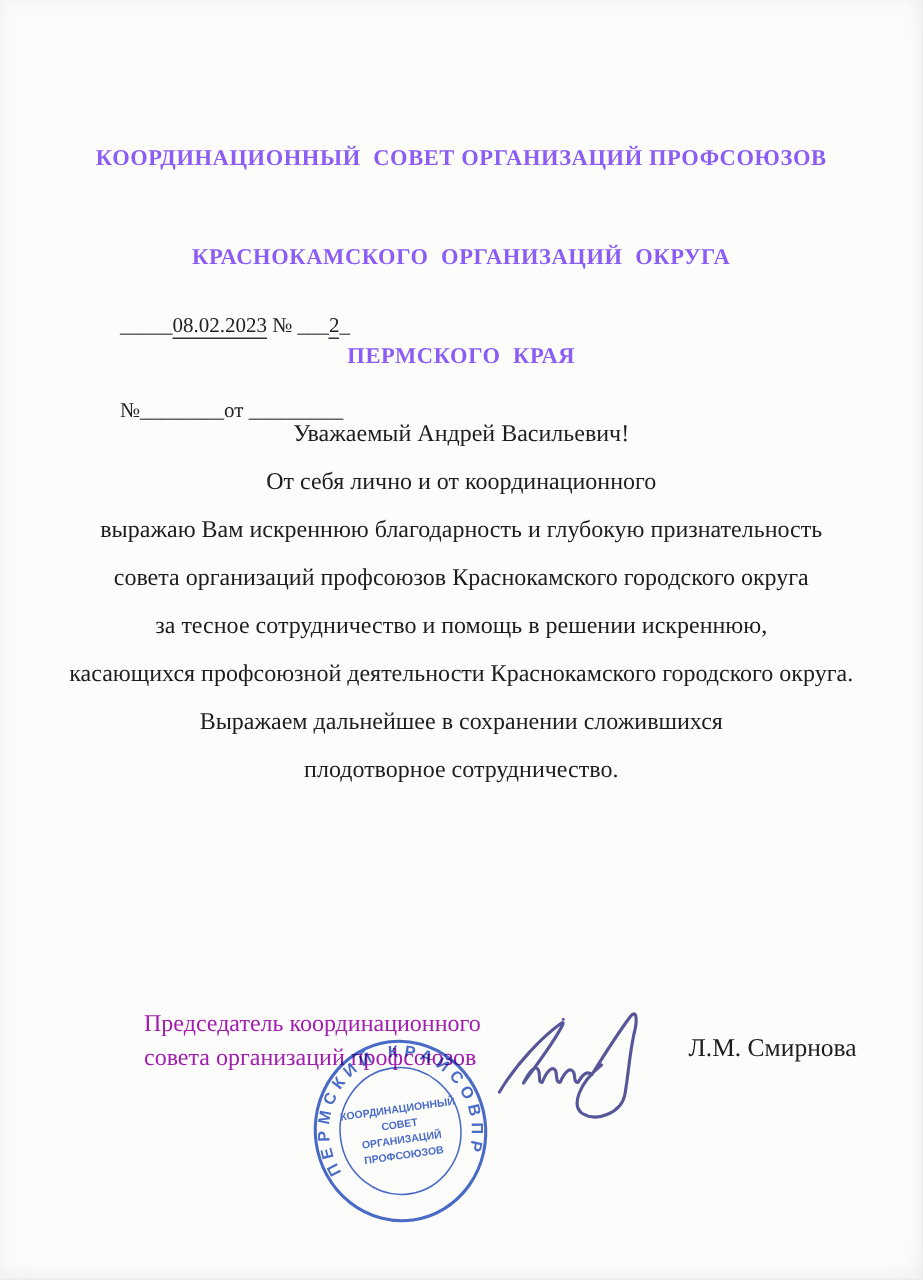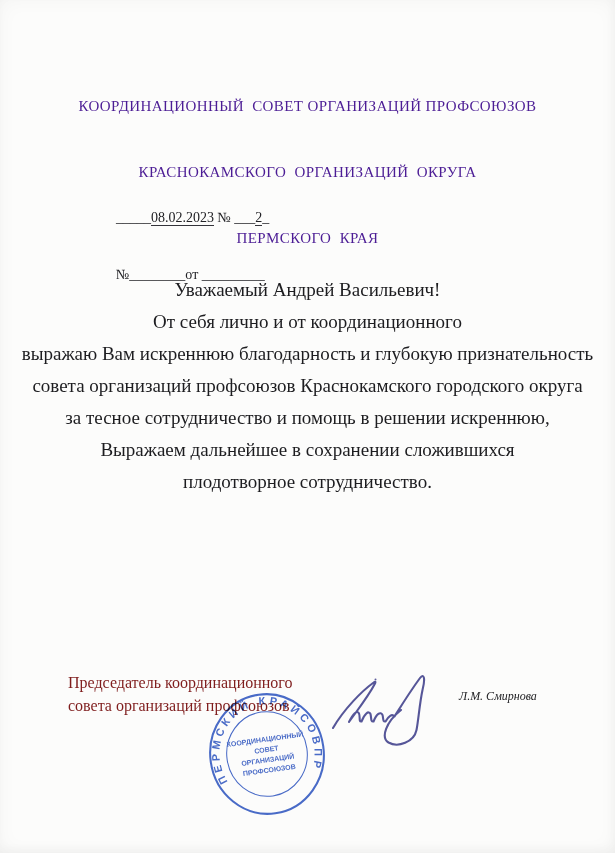--- a/index.html
+++ b/index.html
@@ -8,52 +8,50 @@
     width:615px;height:853px;
     background:#fcfcfb;
     overflow:hidden;
     font-family:"Liberation Serif", serif;
     color:#1d1d20;
     box-shadow:inset 0 0 20px rgba(0,0,0,0.035), inset -2px -4px 10px rgba(0,0,0,0.03);
   }
   .doc-header{
     position:absolute;top:51px;left:0;right:0;
     text-align:center;
-    font-weight:normal;
+    font-weight:bold;
     font-size:15px;
     line-height:22px;
     letter-spacing:0.4px;
     white-space:pre-wrap;
-    color:#4c1d95;
+    color:#8b5cf6;
   }
   .ref{
     position:absolute;left:80px;top:170px;
     font-size:14px;line-height:19px;
     white-space:pre;
     color:#222226;
-    margin-left:36px;
   }
   .ref .u{border-bottom:1px solid #33333a;}
   .letter-body{
     position:absolute;left:0;right:0;top:274px;
     text-align:center;
-    font-size:19px;
+    font-size:16px;
     line-height:32px;
     color:#1d1d20;
   }
   .sig-title{
-    position:absolute;left:68px;top:672px;
+    position:absolute;left:96px;top:672px;
     font-size:16px;line-height:22.5px;
-    color:#7f1d1d;
+    color:#a21caf;
   }
   .sig-name{
     position:absolute;left:459px;top:689px;
-    font-size:12px;
+    font-size:17px;
     color:#1d1d20;
-    font-style:italic;
   }
   .signature-svg{
     position:absolute;left:328px;top:652px;
     width:100px;height:100px;
     mix-blend-mode:multiply;
   }
   .stamp-svg{
     position:absolute;left:204px;top:690px;
     width:126px;height:128px;
     transform:rotate(-8deg);
@@ -88,20 +86,21 @@
     <div><span>_____</span><span class="u">08.02.2023</span><span> № </span><span>___</span><span class="u">2</span><span>_</span></div>
     <div><span>№</span><span>________</span><span>от</span><span> _________</span></div>
   </div>
 
   <div class="letter-body">
     <div>Уважаемый Андрей Васильевич!</div>
     <div>От себя лично и от  координационного</div>
     <div>выражаю Вам искреннюю благодарность и глубокую признательность</div>
     <div>совета организаций профсоюзов Краснокамского городского округа</div>
     <div>за тесное сотрудничество и помощь в решении искреннюю,</div>
+    <div>касающихся профсоюзной деятельности Краснокамского городского округа.</div>
     <div>Выражаем дальнейшее в сохранении сложившихся</div>
     <div>плодотворное сотрудничество.</div>
   </div>
 
   <div class="sig-title">
     <div>Председатель координационного</div>
     <div>совета организаций профсоюзов</div>
   </div>
 
   <div class="sig-name">Л.М. Смирнова</div>

